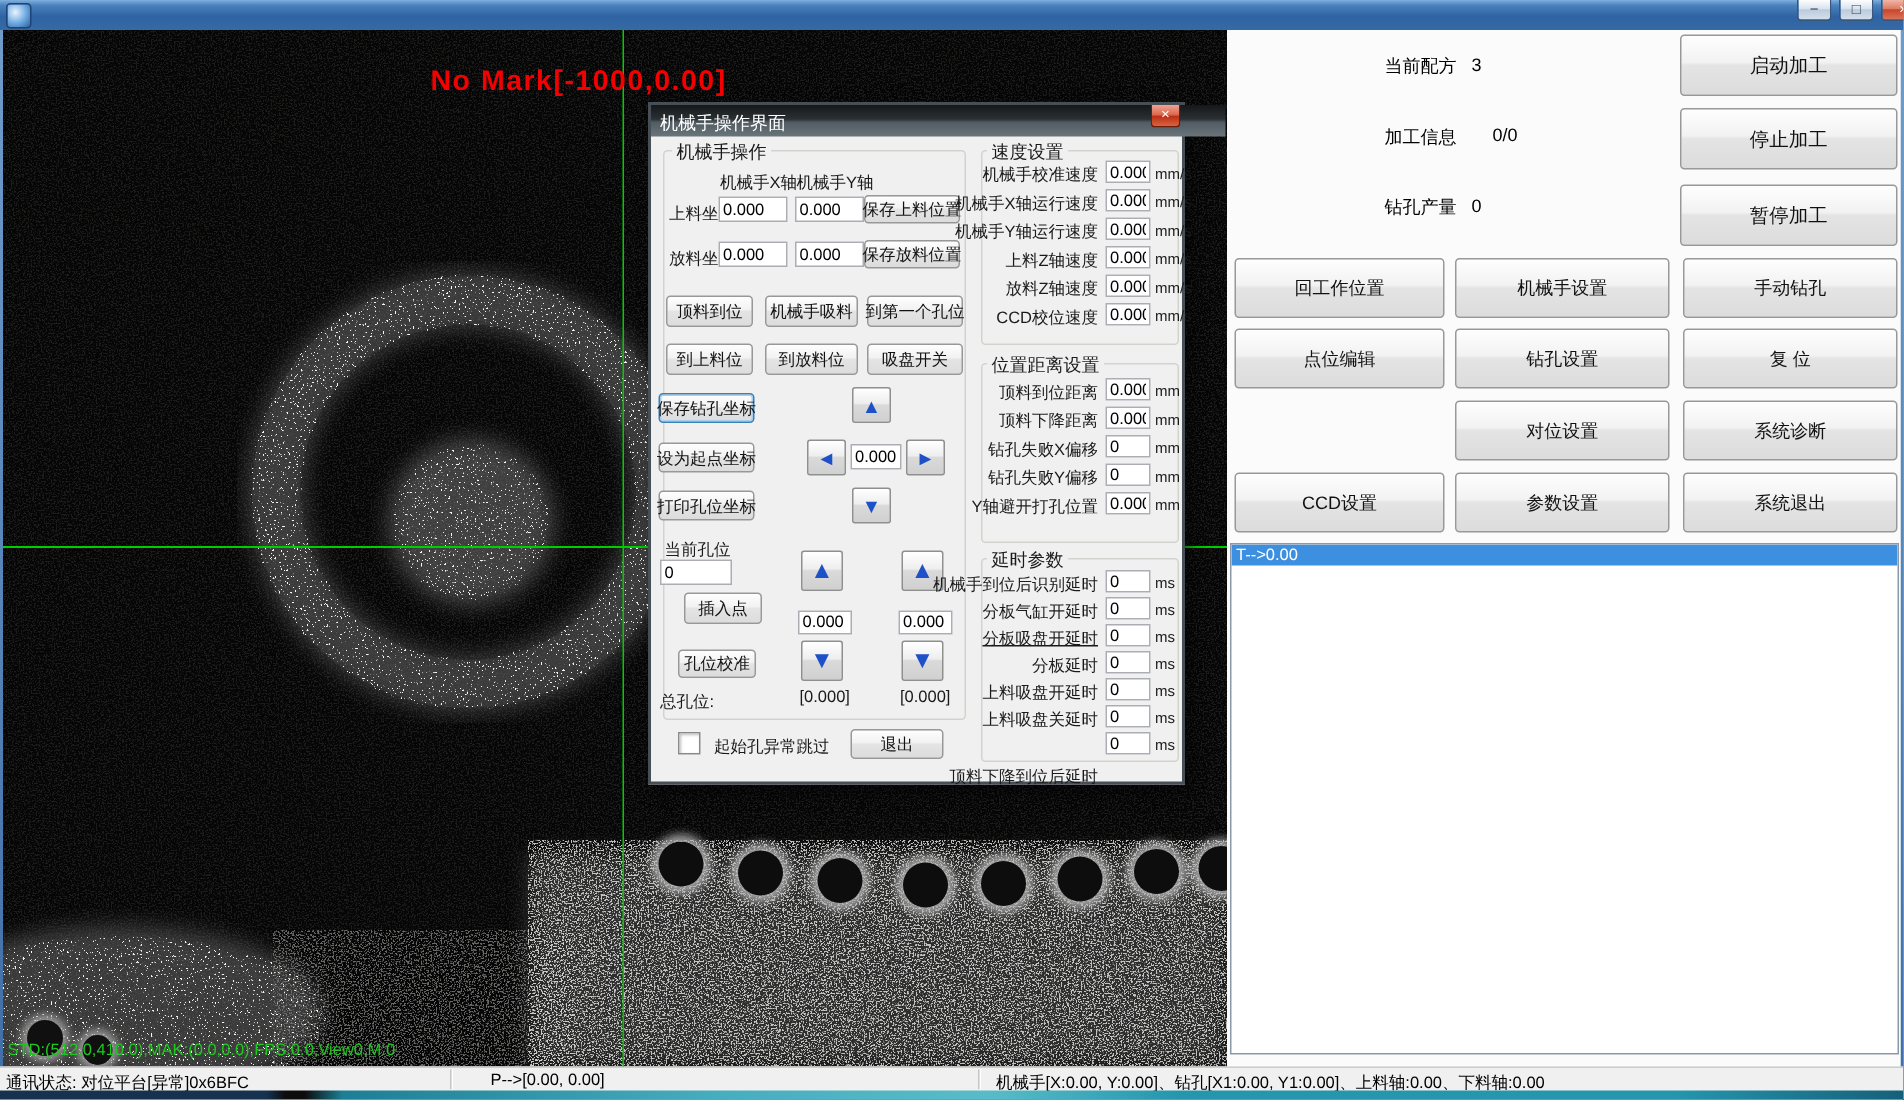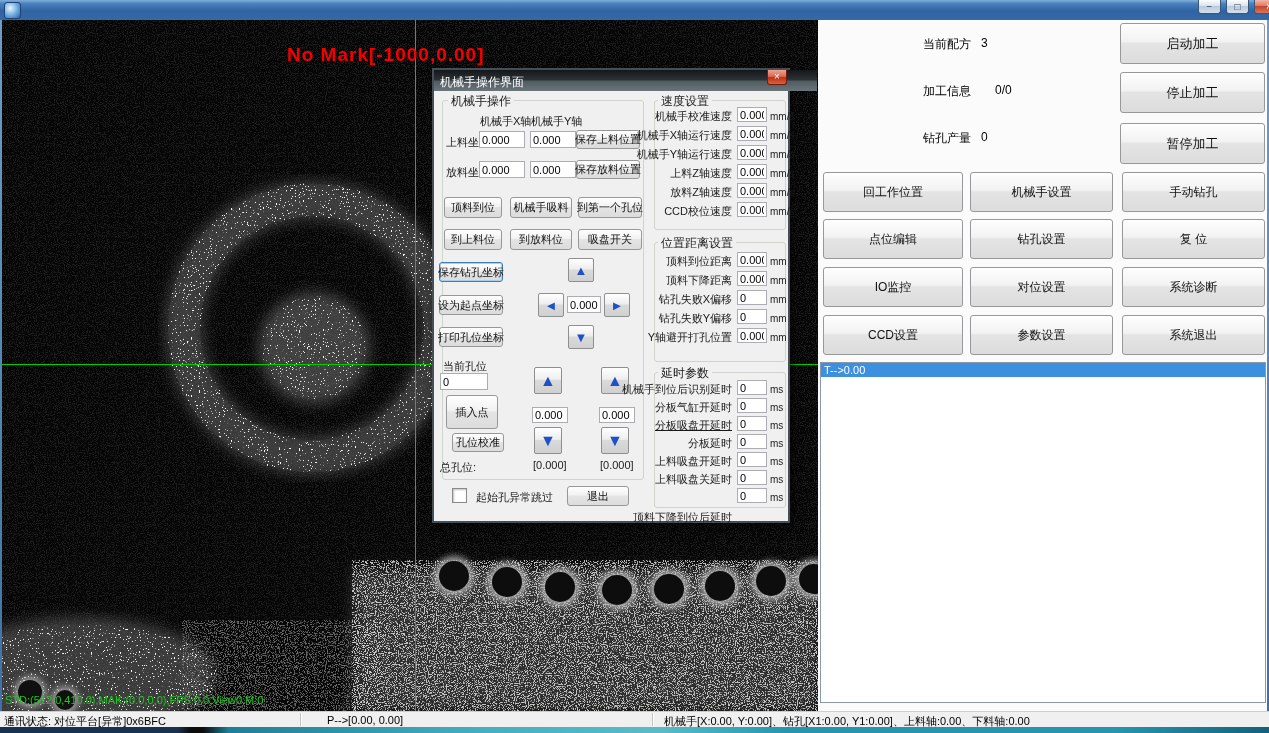--- a/index.html
+++ b/index.html
@@ -176,21 +176,20 @@
     <span class="plabel" style="left:105px; top:110px;">钻孔产量</span>
     <span class="pvalue" style="left:163px; top:110px;">0</span>
     <div class="btn big" style="left:302px; top:103px; width:145px; height:41px;">暂停加工</div>
 
     <div class="btn" style="left:5px;   top:152px; width:140px; height:40px;">回工作位置</div>
     <div class="btn" style="left:152px; top:152px; width:143px; height:40px;">机械手设置</div>
     <div class="btn" style="left:304px; top:152px; width:143px; height:40px;">手动钻孔</div>
     <div class="btn" style="left:5px;   top:199px; width:140px; height:40px;">点位编辑</div>
     <div class="btn" style="left:152px; top:199px; width:143px; height:40px;">钻孔设置</div>
     <div class="btn" style="left:304px; top:199px; width:143px; height:40px;">复 位</div>
-    <div class="btn" style="left:5px;   top:247px; width:140px; height:40px;">IO监控</div>
     <div class="btn" style="left:152px; top:247px; width:143px; height:40px;">对位设置</div>
     <div class="btn" style="left:304px; top:247px; width:143px; height:40px;">系统诊断</div>
     <div class="btn" style="left:5px;   top:295px; width:140px; height:40px;">CCD设置</div>
     <div class="btn" style="left:152px; top:295px; width:143px; height:40px;">参数设置</div>
     <div class="btn" style="left:304px; top:295px; width:143px; height:40px;">系统退出</div>
 
     <div class="listbox">
       <div class="listitem" style="background:#3d8fe0;">T--&gt;0.00</div>
     </div>
   </div>
@@ -230,21 +229,21 @@
     <div class="btn small" style="left:5px; top:257px; width:64px; height:20px;">打印孔位坐标</div>
 
     <div class="arrowbtn jog" style="left:134px; top:188px; width:26px; height:24px;">▲</div>
     <div class="arrowbtn jog" style="left:104px; top:223px; width:26px; height:24px;">◄</div>
     <input class="ipt" style="left: 133px; top: 226px; width: 34px; height: 17px;" value="0.000">
     <div class="arrowbtn jog" style="left:170px; top:223px; width:26px; height:24px;">►</div>
     <div class="arrowbtn jog" style="left:134px; top:255px; width:26px; height:24px;">▼</div>
 
     <span class="lbl sm" style="left:9px; top:289px;">当前孔位</span>
     <input class="ipt" style="left: 6px; top: 303px; width: 48px; height: 17px;" value="0">
-    <div class="btn small" style="left:12px; top:325px; width:52px; height:34px;">插入点</div>
+    <div class="btn small" style="left:22px; top:325px; width:52px; height:21px;">插入点</div>
 
     <div class="arrowbtn col" style="left:100px; top:297px; width:28px; height:27px;">▲</div>
     <div class="arrowbtn col" style="left:167px; top:297px; width:28px; height:27px;">▲</div>
     <input class="ipt" style="left: 98px; top: 337px; width: 36px; height: 16px;" value="0.000">
     <input class="ipt" style="left: 165px; top: 337px; width: 36px; height: 16px;" value="0.000">
     <div class="btn small" style="left:18px; top:363px; width:52px; height:19px;">孔位校准</div>
     <div class="arrowbtn col" style="left:100px; top:357px; width:28px; height:27px;">▼</div>
     <div class="arrowbtn col" style="left:167px; top:357px; width:28px; height:27px;">▼</div>
 
     <span class="lbl sm" style="left:6px; top:390px;">总孔位:</span>

